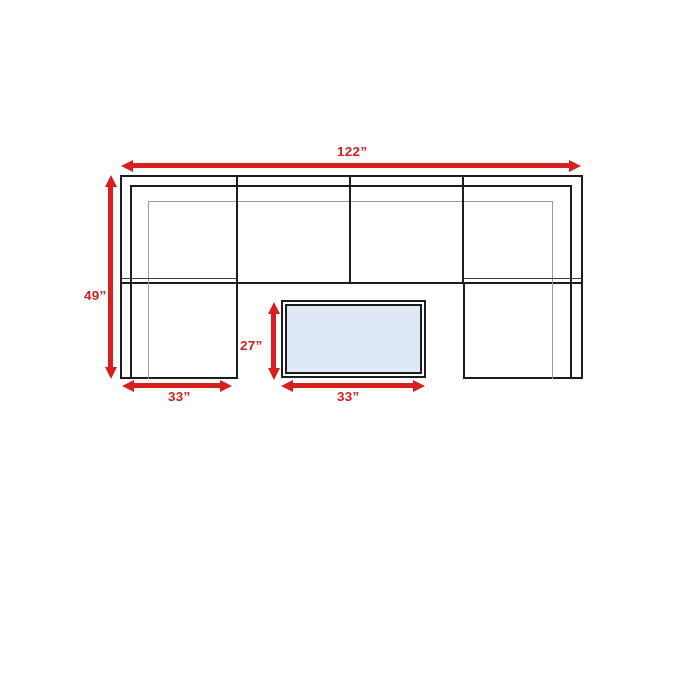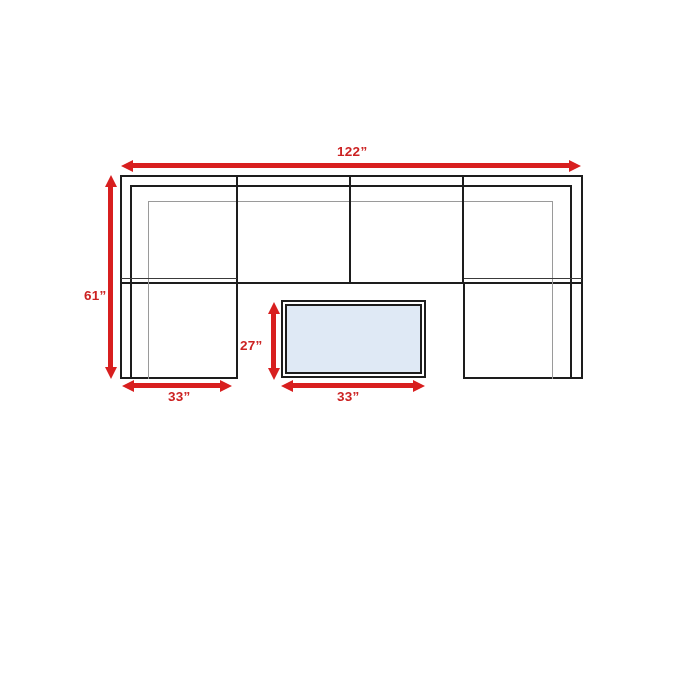--- a/index.html
+++ b/index.html
@@ -98,18 +98,18 @@
     <div class="table-top"></div>
   </div>
 
   <div class="dim-h arrow-overall-width"></div>
   <div class="dim-v arrow-overall-depth"></div>
   <div class="dim-h arrow-left-section"></div>
   <div class="dim-v arrow-table-depth"></div>
   <div class="dim-h arrow-table-width"></div>
 
   <div class="dim-label label-overall-width">122”</div>
-  <div class="dim-label label-overall-depth">61”</div>
+  <div class="dim-label label-overall-depth">49”</div>
   <div class="dim-label label-left-section">33”</div>
   <div class="dim-label label-table-depth">27”</div>
   <div class="dim-label label-table-width">33”</div>
 
 </div>
 
 </body></html>

